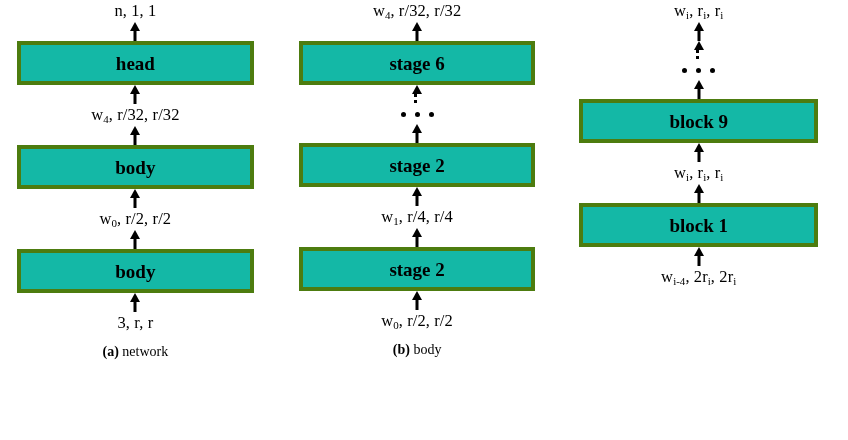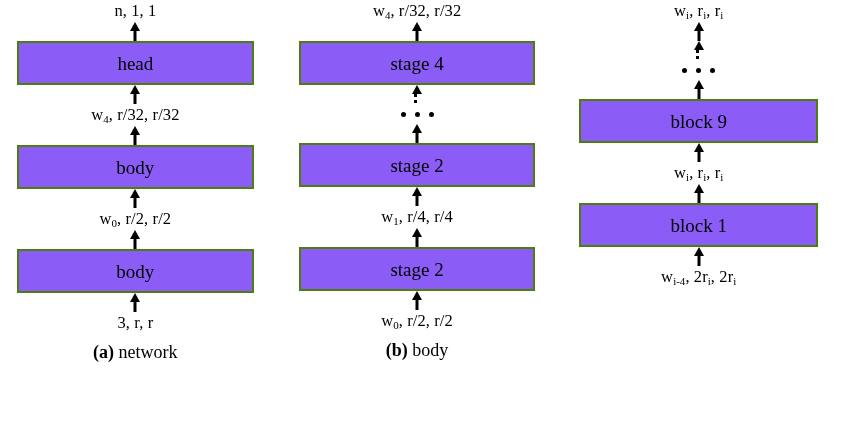--- a/index.html
+++ b/index.html
@@ -100,38 +100,39 @@
     height: 5px;
     border-radius: 50%;
     background: #000;
   }
 
   
   .box {
     box-sizing: border-box;
     width: 100%;
     height: 44px;
-    border: 2px solid #4d7c0f;
-    background: #8b5cf6;
+    border: 4px solid #4d7c0f;
+    background: #14b8a6;
     display: flex;
     align-items: center;
     justify-content: center;
     font-size: 19px;
     line-height: 19px;
     white-space: nowrap;
+    font-weight: bold;
   }
   .box sub {
     font-size: 12px;
     vertical-align: -0.28em;
   }
 
   
   .caption {
     margin-top: 6px;
-    font-size: 18px;
+    font-size: 14px;
     line-height: 24px;
     white-space: nowrap;
   }
   .caption b { font-weight: bold; }
 </style>
 </head>
 <body style="background: rgb(255, 255, 255);">
 
 <div id="figure">
 
@@ -169,21 +170,21 @@
     <div class="edge-label">3, r, r</div>
     <div class="caption"><b>(a)</b> network</div>
   </div>
 
   <div class="column col-b">
     <div class="edge-label">w<sub>4</sub>, r/32, r/32</div>
     <div class="arrow">
       <div class="head"></div>
       <div class="shaft"></div>
     </div>
-    <div class="box">stage 4</div>
+    <div class="box">stage 6</div>
     <div class="arrow dotted">
       <div class="head"></div>
       <div class="shaft"></div>
     </div>
     <div class="ellipsis">
       <span></span>
       <span></span>
       <span></span>
     </div>
     <div class="arrow">

